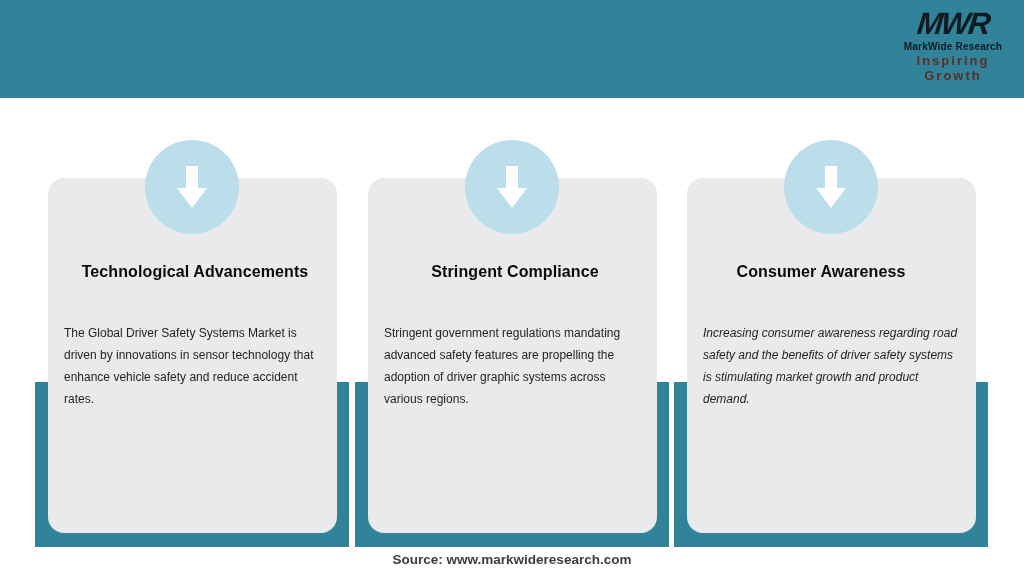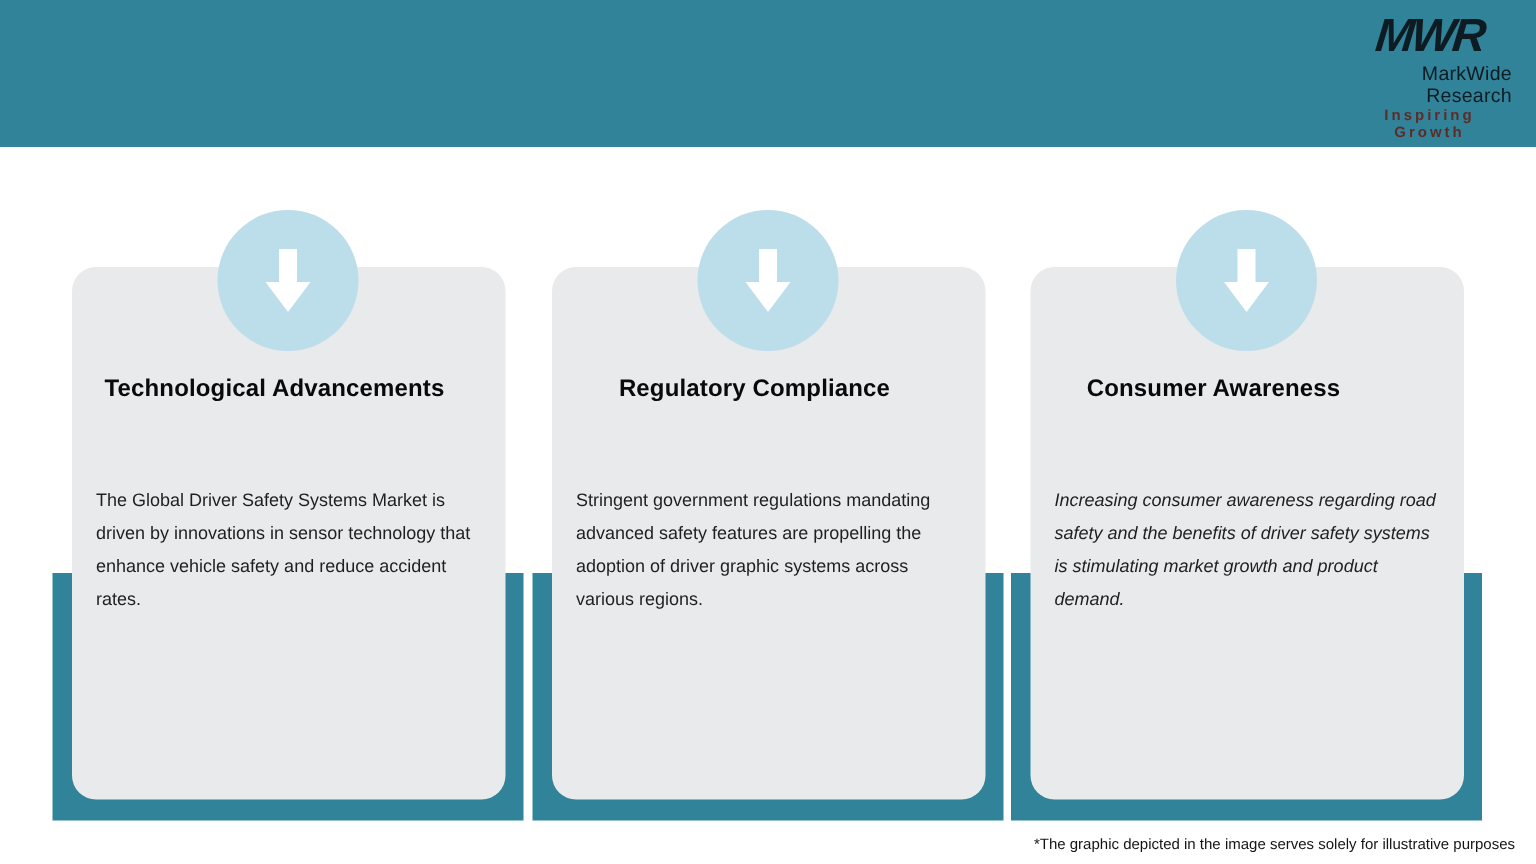--- a/index.html
+++ b/index.html
@@ -11,35 +11,35 @@
   .header{position:absolute;left:0;top:0;width:1024px;height:98px;background:var(--teal);}
   .page-title{
     position:absolute;left:38px;top:24px;margin:0;color:#f4fbfc;
     font-size:21px;font-weight:bold;letter-spacing:.2px;
   }
   .logo{position:absolute;right:16px;top:8px;width:110px;text-align:center;color:#0d1b22;}
   .logo-mark{
     font-size:31px;font-weight:900;font-style:italic;letter-spacing:-2px;
     line-height:32px;transform:skewX(-6deg);color:#0d1b22;
   }
-  .logo-name{font-size:13px;font-weight:normal;letter-spacing:.2px;margin-top:1px;text-align:right;}
-  .logo-tagline{font-size:10px;font-weight:bold;letter-spacing:2px;color:#5e2c28;margin-top:1px;}
+  .logo-name{font-size:10px;font-weight:bold;letter-spacing:.2px;margin-top:1px;}
+  .logo-tagline{font-size:13px;font-weight:bold;letter-spacing:2px;color:#5e2c28;margin-top:1px;}
   
   .frame{position:absolute;top:382px;width:314px;height:165px;background:var(--teal);}
   .card{
     position:absolute;top:178px;width:289px;height:355px;background:var(--card);
     border-radius:16px;
   }
   .badge{
     position:absolute;top:140px;width:94px;height:94px;border-radius:50%;
     background:var(--badge);display:flex;align-items:center;justify-content:center;
   }
   .badge svg{display:block;}
   .card-title{
-    position:absolute;top:251px;width:270px;margin:0;text-align:center;
+    position:absolute;top:251px;width:270px;margin:12px;text-align:center;
     font-size:16px;font-weight:bold;color:#0a0a0a;letter-spacing:.1px;
   }
   .card-body{
     position:absolute;top:322px;width:259px;margin:0;padding:0 0 0 16px;
     font-size:12px;line-height:22px;color:#1f1f1f;
   }
   
   .g0 .frame{left:35px;} .g0 .card{left:48px;} .g0 .badge{left:145px;}
   .g0 .card-title{left:48px;} .g0 .card-body{left:48px;}
   .g1 .frame{left:355px;} .g1 .card{left:368px;} .g1 .badge{left:465px;}
@@ -81,31 +81,31 @@
   </section>
 
   <section class="g1">
     <div class="frame"></div>
     <div class="card"></div>
     <div class="badge">
       <svg width="42" height="50" viewBox="0 0 42 50" aria-hidden="true">
         <path d="M15 4 h12 v22 h9 L21 46 L6 26 h9 Z" fill="#ffffff"></path>
       </svg>
     </div>
-    <h2 class="card-title">Regulatory Compliance</h2>
+    <h2 class="card-title">Stringent Compliance</h2>
     <p class="card-body">Stringent government regulations mandating advanced safety features are propelling the adoption of driver graphic systems across various regions.</p>
   </section>
 
   <section class="g2">
     <div class="frame"></div>
     <div class="card"></div>
     <div class="badge">
       <svg width="42" height="50" viewBox="0 0 42 50" aria-hidden="true">
         <path d="M15 4 h12 v22 h9 L21 46 L6 26 h9 Z" fill="#ffffff"></path>
       </svg>
     </div>
     <h2 class="card-title">Consumer Awareness</h2>
     <p class="card-body">Increasing consumer awareness regarding road safety and the benefits of driver safety systems is stimulating market growth and product demand.</p>
   </section>
 
-  <div class="disclaimer">*The graphic depicted in the image serves solely for illustrative purposes</div>
+  <div class="source">Source: www.markwideresearch.com</div>
 
 </div>
 
 </body></html>

